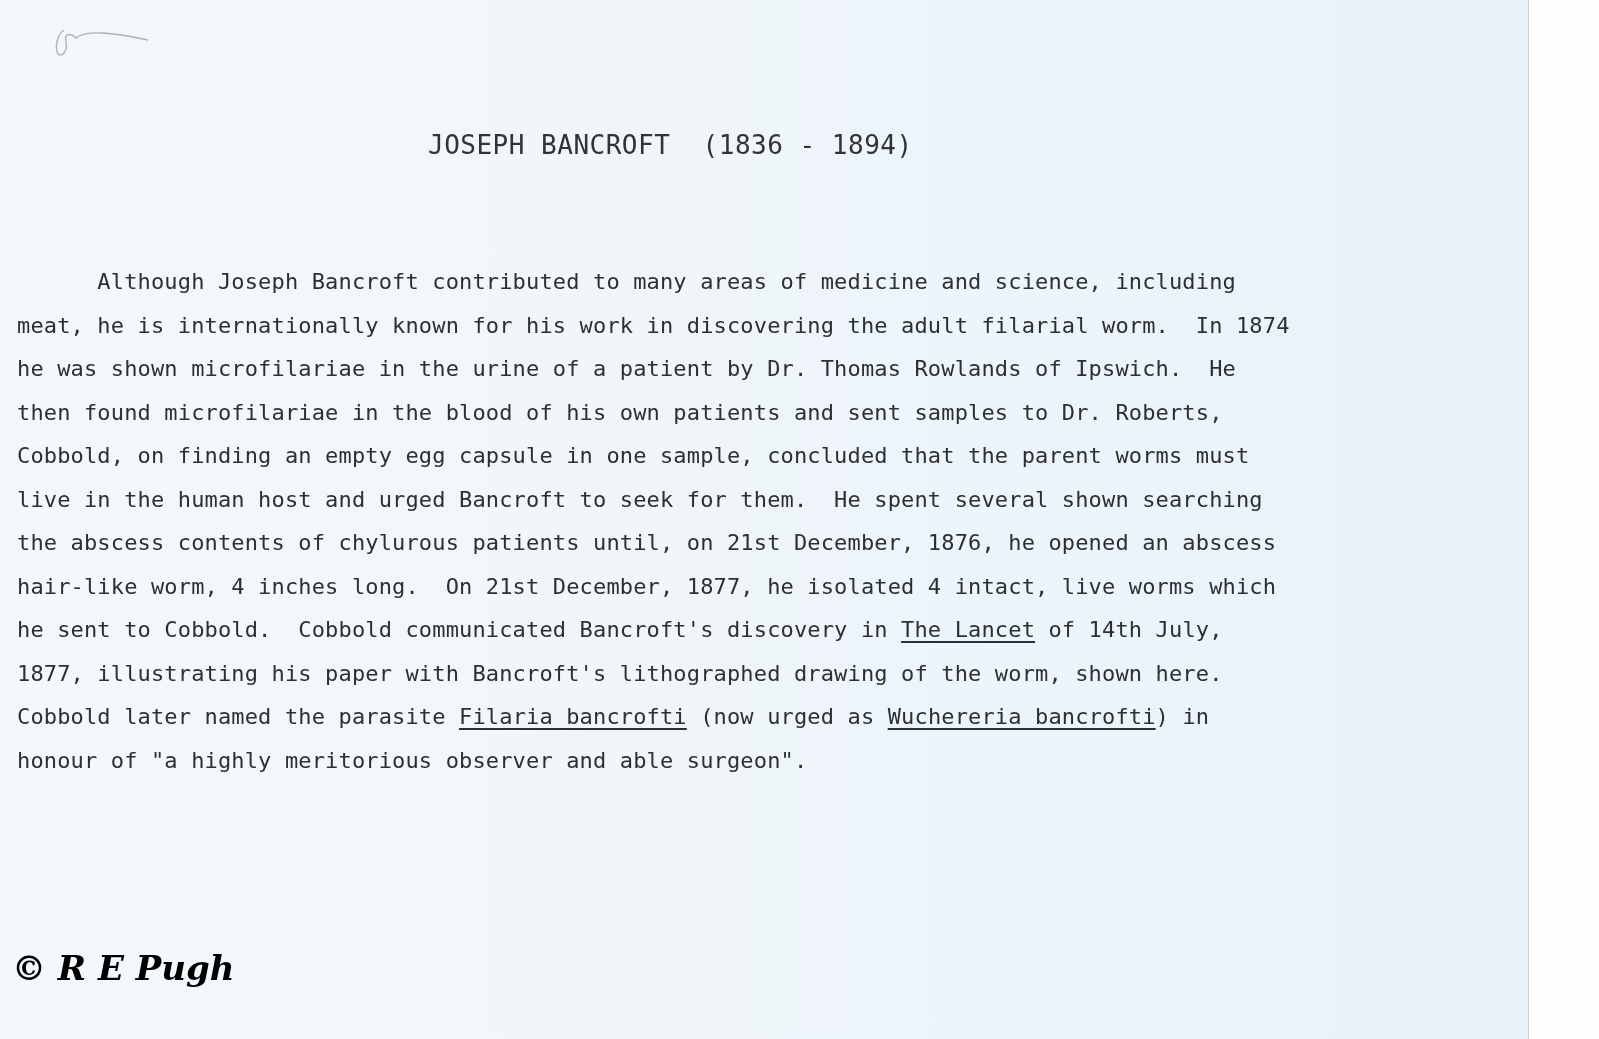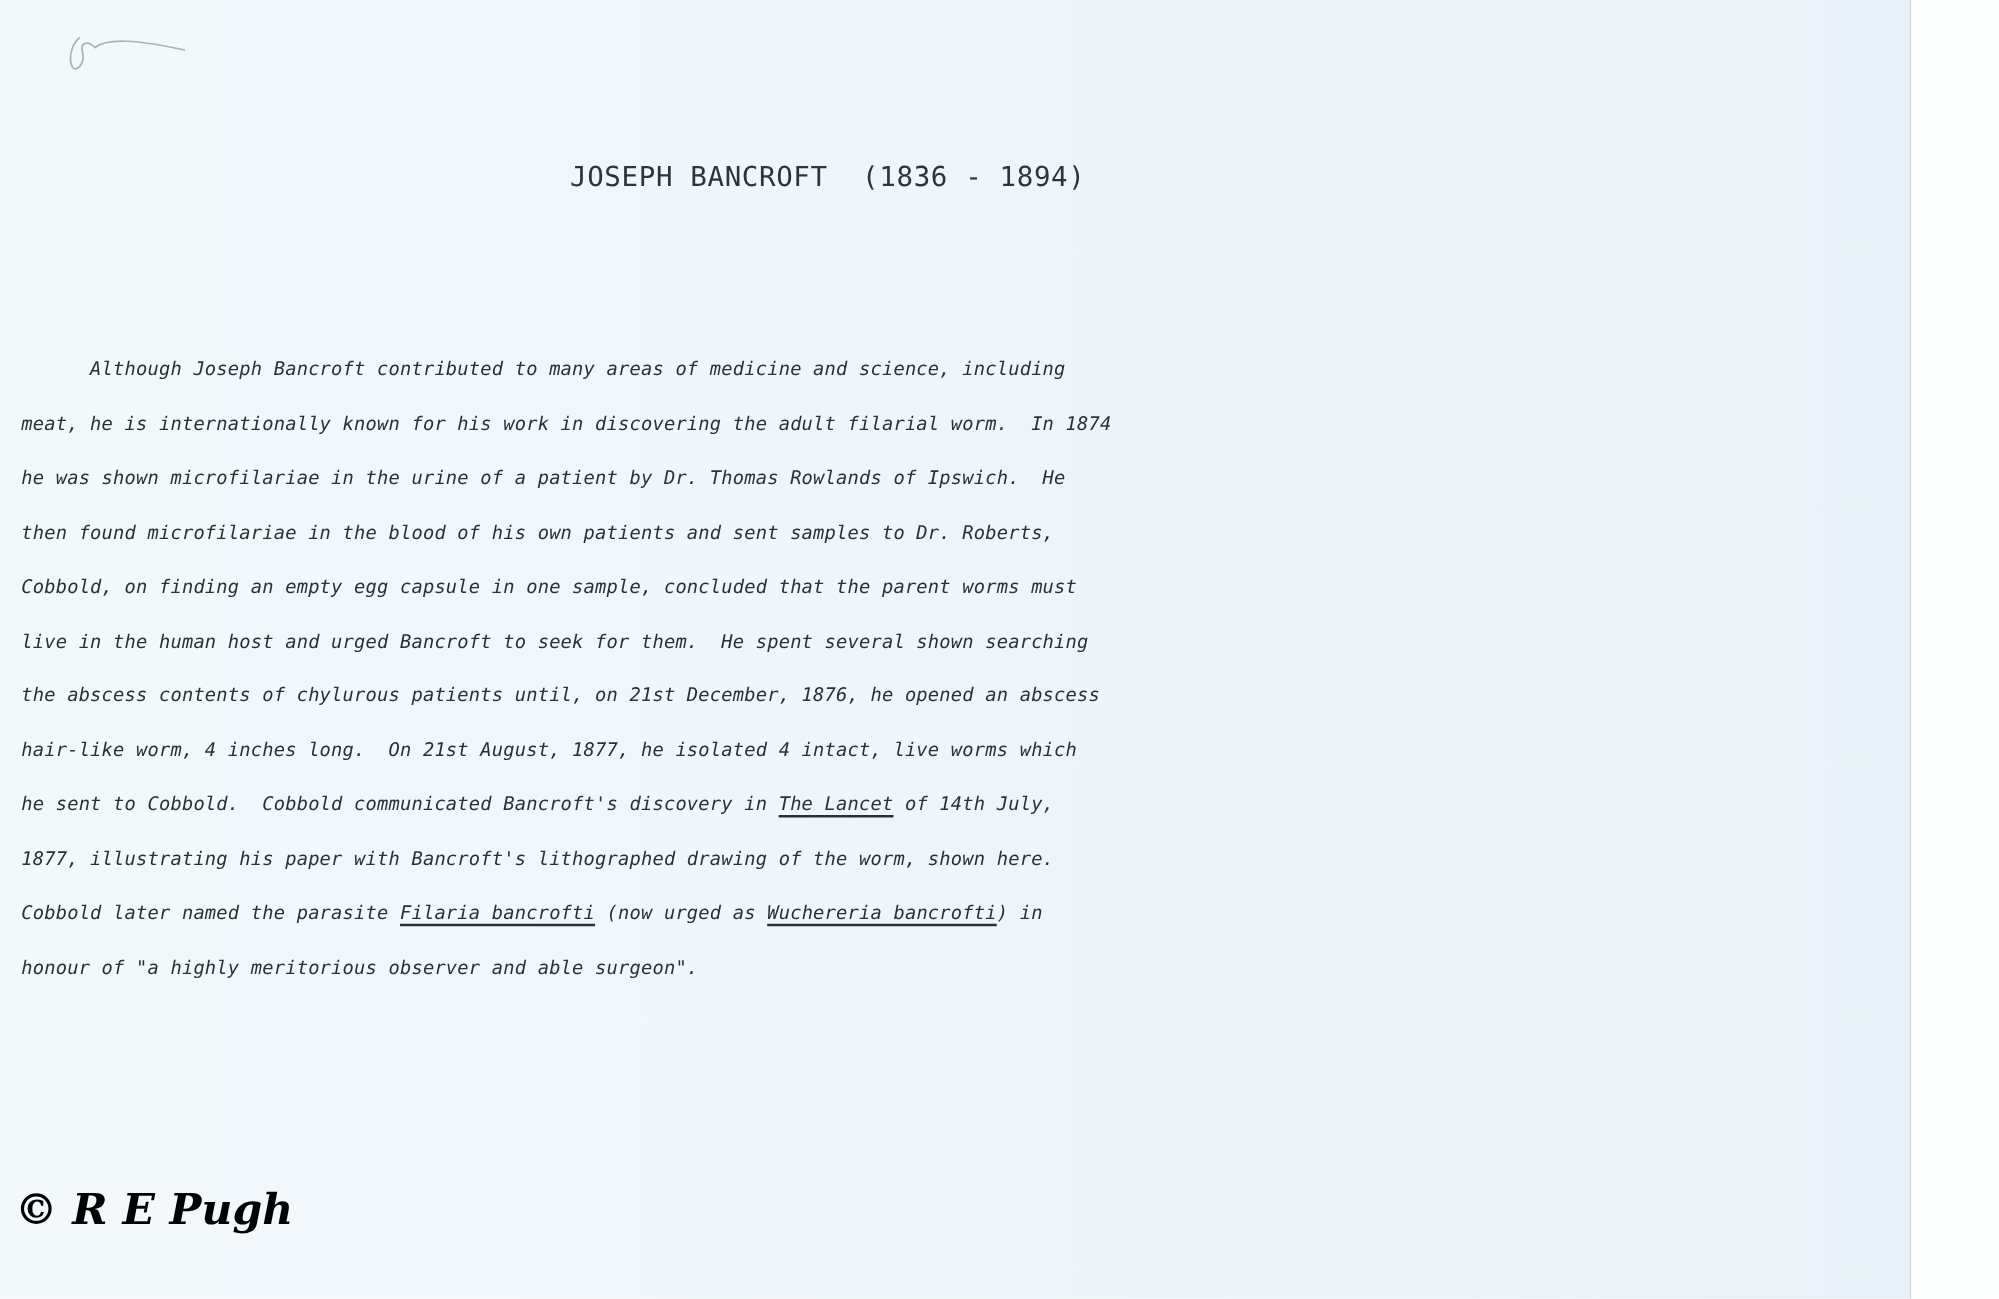--- a/index.html
+++ b/index.html
@@ -15,30 +15,28 @@
     .edge {
       position: absolute; left: 1529px; top: 0; width: 70px; height: 1039px;
       background: #fdfefe;
     }
     .scribble {
       position: absolute; left: 50px; top: 24px;
     }
     .title {
       position: absolute; left: 428px; top: 130px;
       font-family: "DejaVu Sans Mono", monospace;
-      font-size: 22px; color: #2e3438; letter-spacing: 0.5px;
+      font-size: 26px; color: #2e3438; letter-spacing: 0.5px;
       white-space: pre;
-      margin-left: 28px;
     }
     .body-text {
-      position: absolute; left: 17px; top: 274px; width: 1440px;
+      position: absolute; left: 17px; top: 260px; width: 1440px;
       font-family: "DejaVu Sans Mono", monospace;
-      font-size: 15px; line-height: 43.5px; color: #2a3034;
+      font-size: 22px; line-height: 43.5px; color: #2a3034;
       letter-spacing: 0.15px;
-      font-style: italic;
     }
     .line { white-space: pre; height: 43.5px; }
     .u { text-decoration: underline; text-decoration-thickness: 2px; text-underline-offset: 4px; }
     .copyright {
       position: absolute; left: 12px; top: 948px;
       font-family: "DejaVu Serif", serif; font-style: italic;
       font-size: 34px; color: #000000; font-weight: bold;
     }
   </style>
 </head>
@@ -52,21 +50,21 @@
   <div class="title">JOSEPH BANCROFT  (1836 - 1894)</div>
 
   <div class="body-text" id="body-text">
       <div class="line"><span>      Although Joseph Bancroft contributed to many areas of medicine and science, including</span></div>
       <div class="line"><span>meat, he is internationally known for his work in discovering the adult filarial worm.  In 1874</span></div>
       <div class="line"><span>he was shown microfilariae in the urine of a patient by Dr. Thomas Rowlands of Ipswich.  He</span></div>
       <div class="line"><span>then found microfilariae in the blood of his own patients and sent samples to Dr. Roberts,</span></div>
       <div class="line"><span>Cobbold, on finding an empty egg capsule in one sample, concluded that the parent worms must</span></div>
       <div class="line"><span>live in the human host and urged Bancroft to seek for them.  He spent several shown searching</span></div>
       <div class="line"><span>the abscess contents of chylurous patients until, on 21st December, 1876, he opened an abscess</span></div>
-      <div class="line"><span>hair-like worm, 4 inches long.  On 21st August, 1877, he isolated 4 intact, live worms which</span></div>
+      <div class="line"><span>hair-like worm, 4 inches long.  On 21st December, 1877, he isolated 4 intact, live worms which</span></div>
       <div class="line"><span>he sent to Cobbold.  Cobbold communicated Bancroft's discovery in </span><span class="u">The Lancet</span><span> of 14th July,</span></div>
       <div class="line"><span>1877, illustrating his paper with Bancroft's lithographed drawing of the worm, shown here.</span></div>
       <div class="line"><span>Cobbold later named the parasite </span><span class="u">Filaria bancrofti</span><span> (now urged as </span><span class="u">Wuchereria bancrofti</span><span>) in</span></div>
       <div class="line"><span>honour of "a highly meritorious observer and able surgeon".</span></div>
     </div>
 
   <div class="copyright">© R E Pugh</div>
 </div>
 <div class="edge"></div>
 

